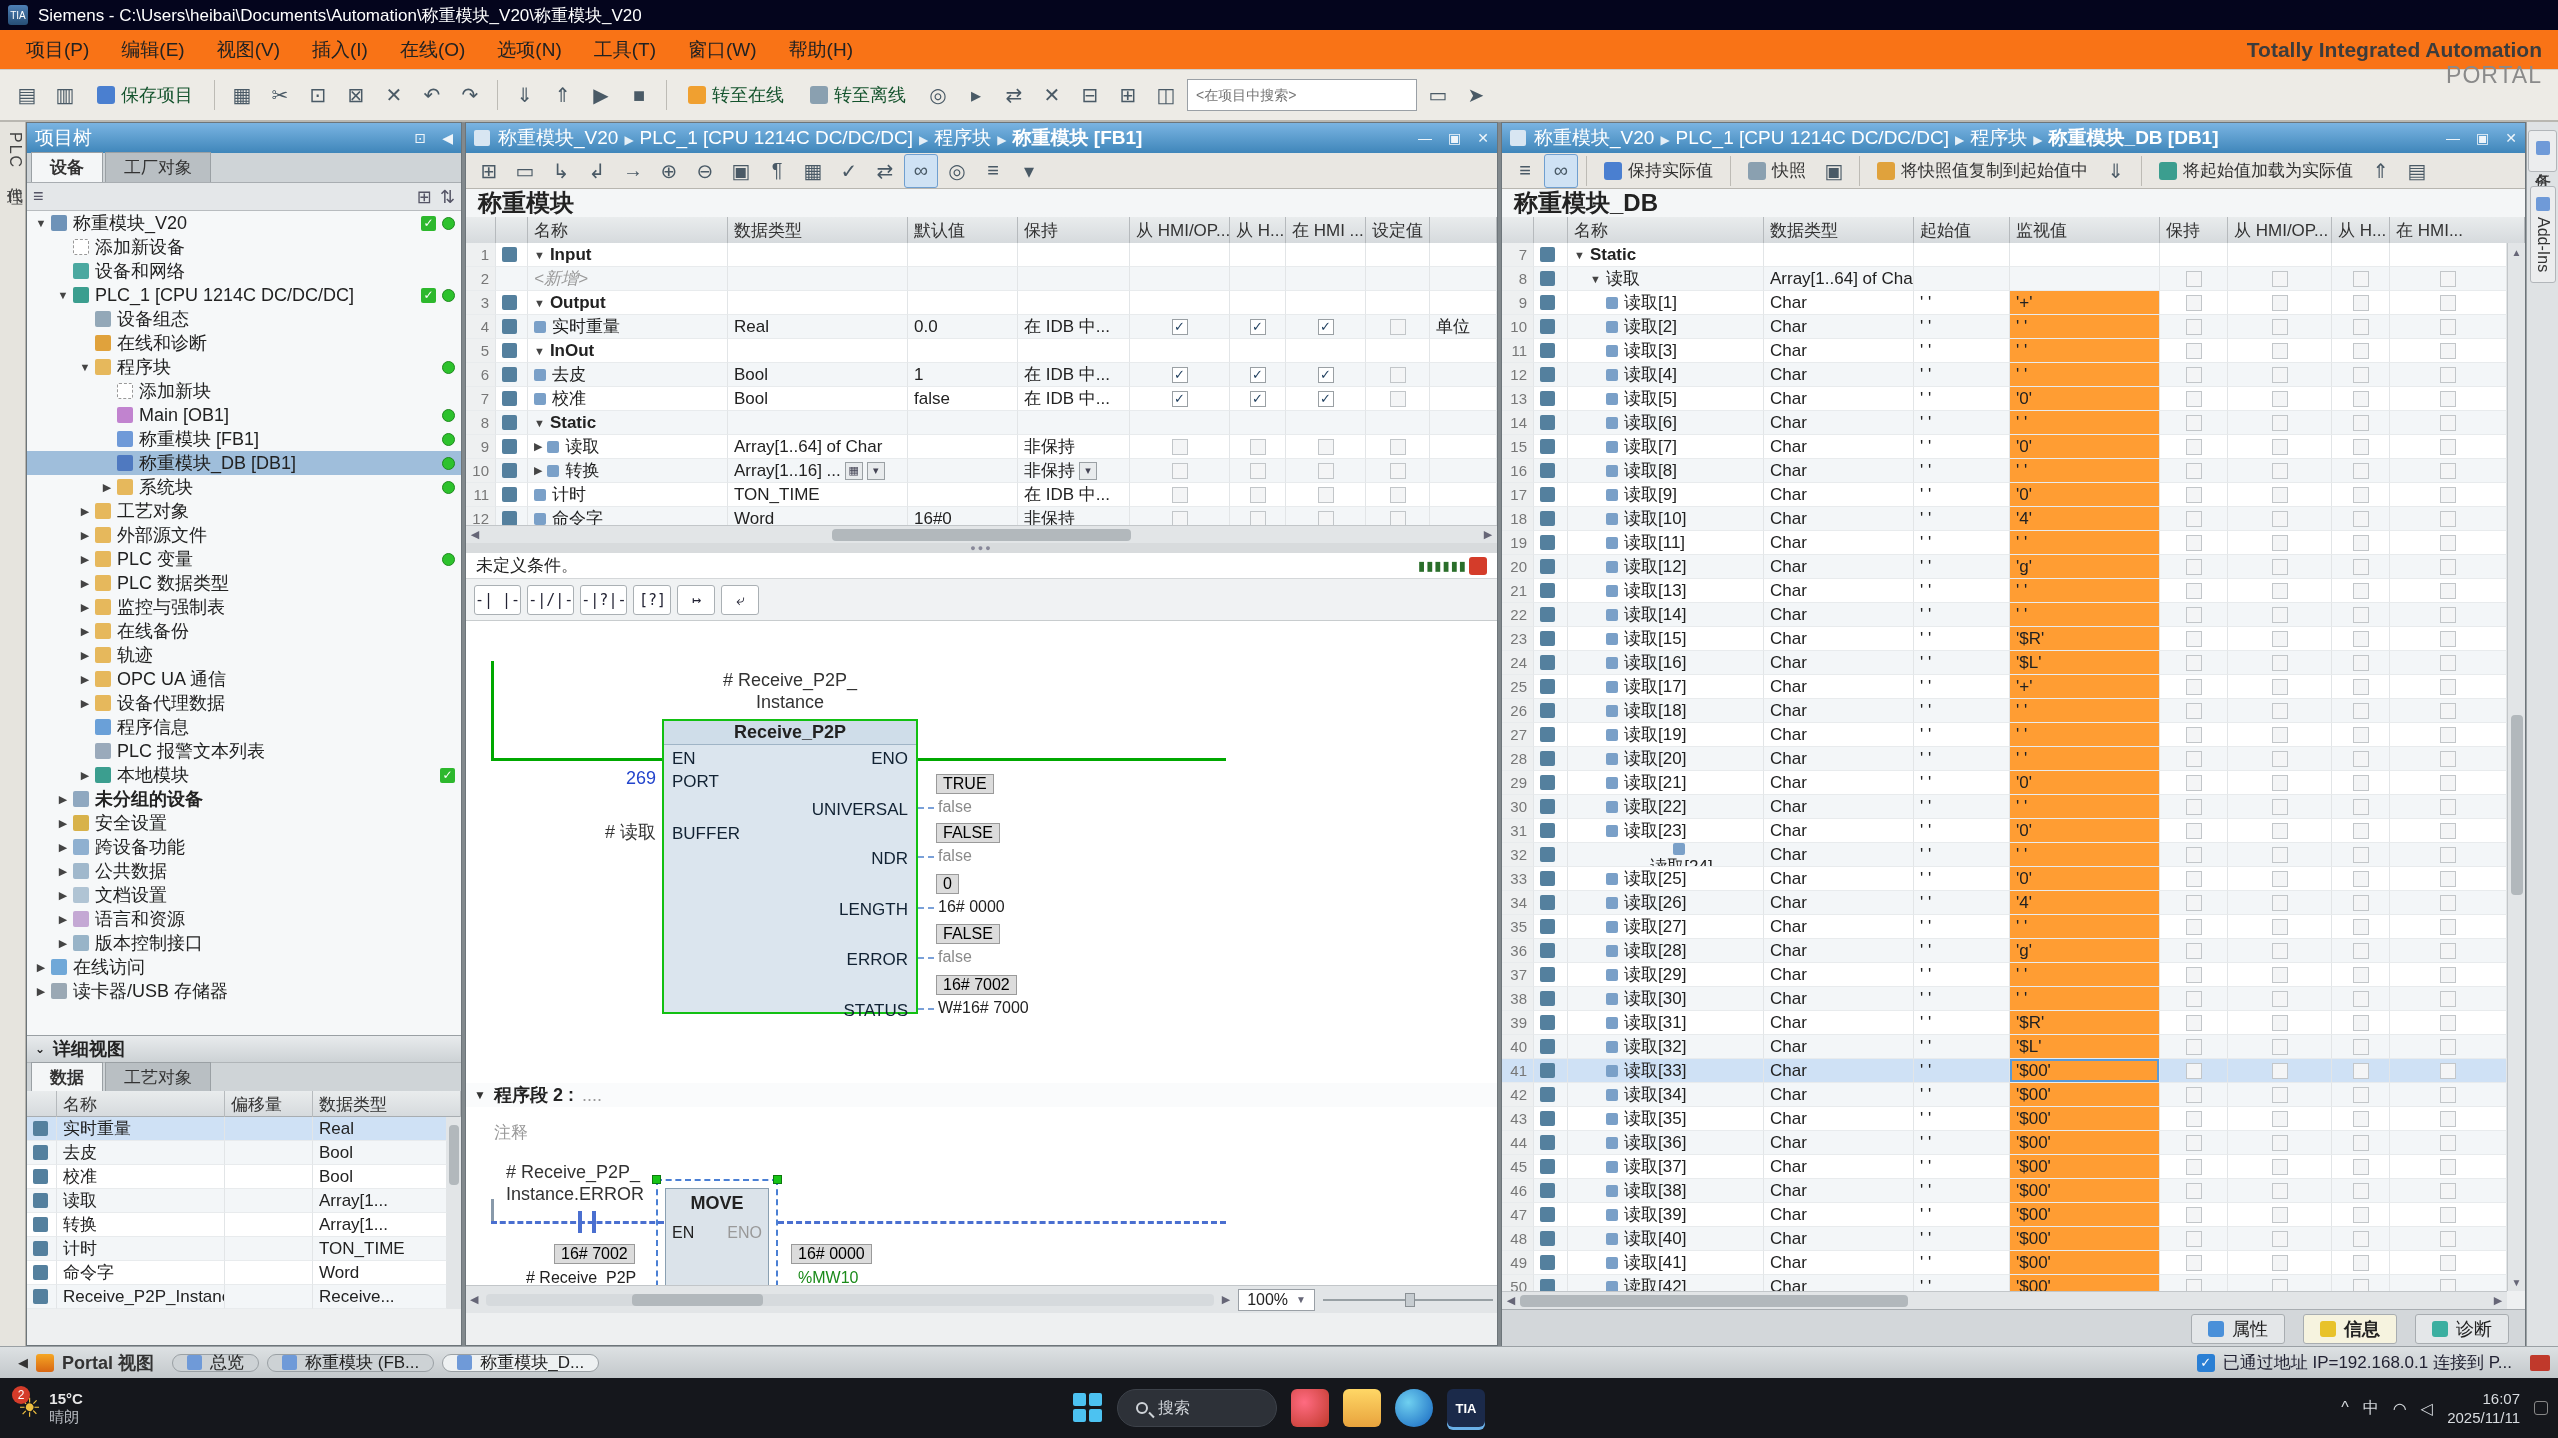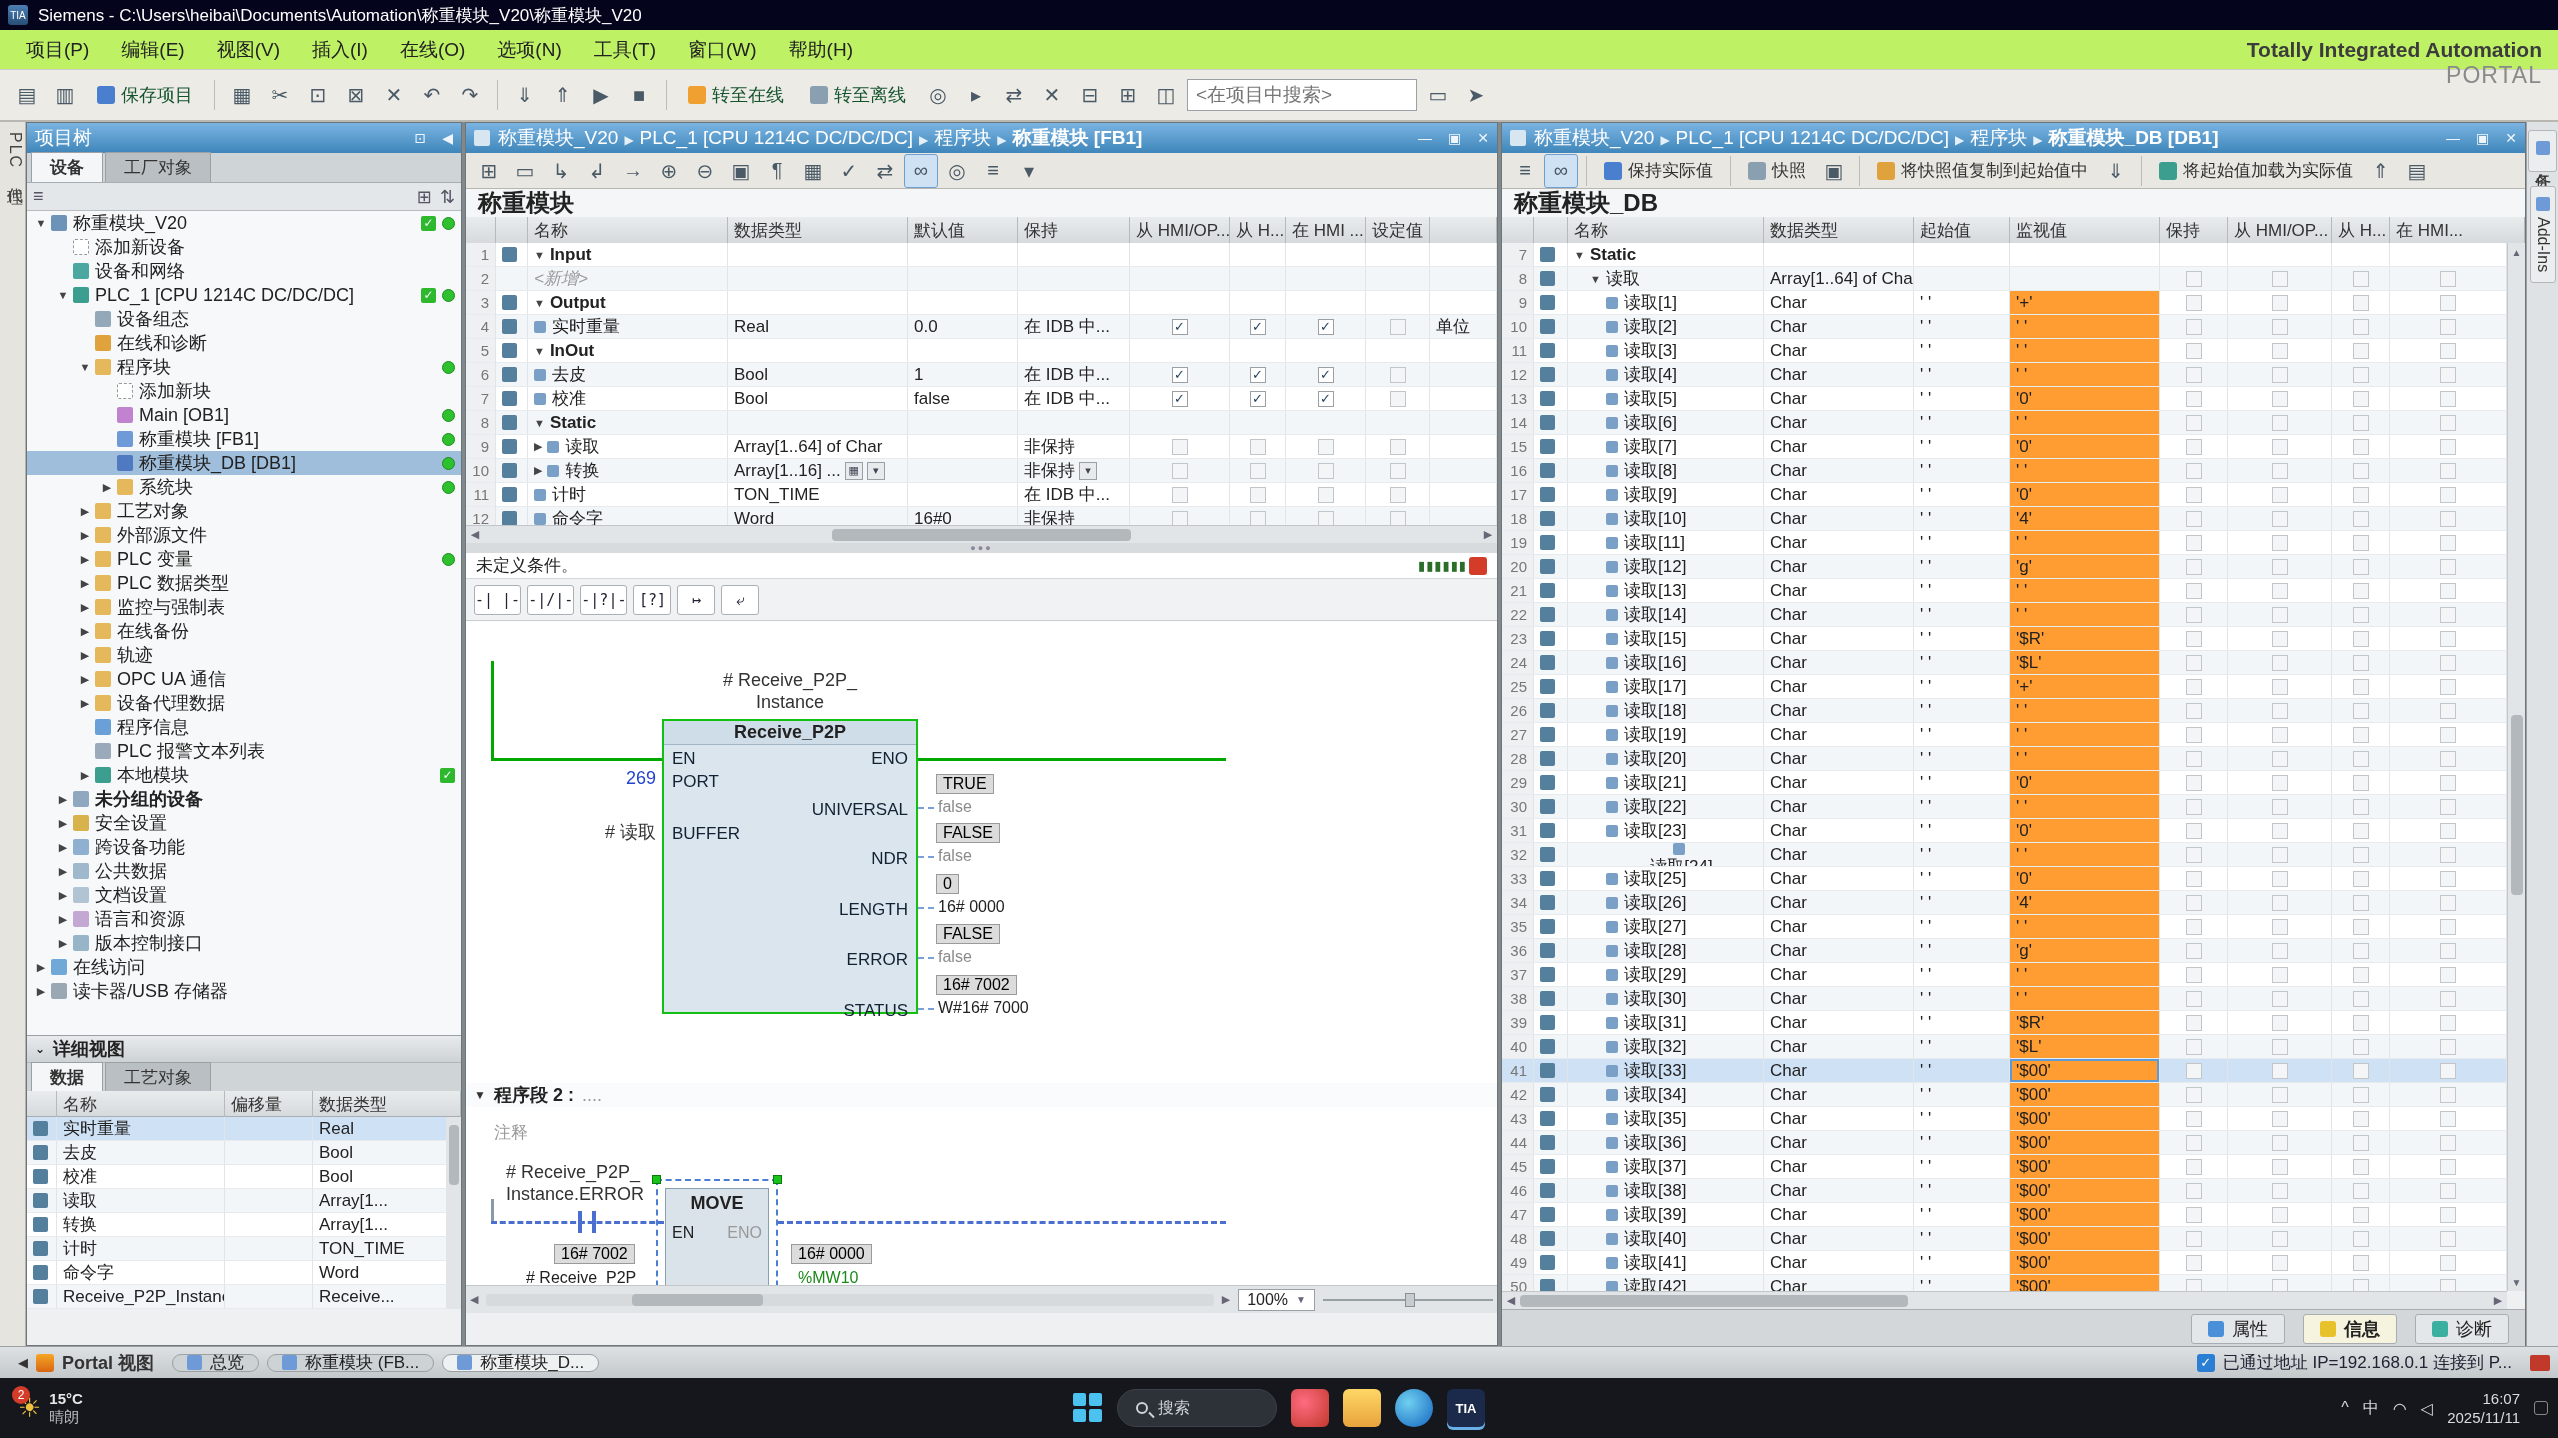--- a/index.html
+++ b/index.html
@@ -4,35 +4,35 @@
 <style>
   html,body{margin:0;padding:0;background:#555;}
   *{box-sizing:border-box;}
   .screen{position:relative;width:2558px;height:1438px;overflow:hidden;background:#82898d;
     font-family:"Liberation Sans","DejaVu Sans",sans-serif;font-size:18px;color:#222;}
   
   .titlebar{position:absolute;left:0;top:0;width:100%;height:30px;background:#04051d;color:#fff;
     display:flex;align-items:center;padding:0 8px;font-size:17px;}
   .appicon{width:20px;height:20px;background:linear-gradient(#4d7fb5,#274e75);border-radius:3px;margin-right:10px;
     color:#fff;font-size:10px;display:flex;align-items:center;justify-content:center;}
-  .menubar{position:absolute;left:0;top:30px;width:100%;height:40px;background:#bef264;border-bottom:1px solid #d0cec8;
+  .menubar{position:absolute;left:0;top:30px;width:100%;height:40px;background:#f97316;border-bottom:1px solid #d0cec8;
     display:flex;align-items:center;padding-left:10px;}
   .menu-item{padding:6px 16px;font-size:19px;color:#222;cursor:default;}
   .brand{position:absolute;right:16px;top:38px;text-align:right;z-index:5;}
   .brand .l1{font-size:21px;font-weight:bold;color:#3c3c3c;}
   .brand .l2{font-size:23px;color:#8a8a8a;letter-spacing:1px;}
   .toolbar{position:absolute;left:0;top:70px;width:100%;height:52px;background:#edebe6;border-bottom:2px solid #b9b7b1;
     display:flex;align-items:center;padding-left:10px;gap:4px;}
   .tbi{display:inline-flex;width:34px;height:34px;align-items:center;justify-content:center;border:1px solid transparent;
     border-radius:3px;font-size:20px;color:#4a5a66;}
   .tbi.pressed{background:#cfe2f4;border:1px solid #6f9fd0;}
   .tbtn{display:inline-flex;align-items:center;gap:6px;height:34px;padding:0 10px;border:1px solid transparent;border-radius:3px;font-size:18px;color:#14532d;}
   .tbg{width:18px;height:18px;border-radius:3px;display:inline-block;}
   .tsep{width:1px;height:30px;background:#bdbbb5;margin:0 6px;display:inline-block;}
-  .tsearch{height:32px;width:230px;border:1px solid #9aa0a6;background:#fff;font-size:19px;color:#777;padding:0 8px;
+  .tsearch{height:32px;width:230px;border:1px solid #9aa0a6;background:#fff;font-size:14px;color:#777;padding:0 8px;
     font-family:inherit;}
   
   .main{position:absolute;left:0;top:122px;width:2558px;height:1224px;background:#82898d;}
   .panel{position:absolute;top:0;height:1224px;background:#eef0f1;border:1px solid #6d757a;}
   .left-strip{position:absolute;left:0;top:0;width:26px;height:1224px;background:#e6e4de;border-right:1px solid #b5b3ad;}
   .vtext{writing-mode:vertical-rl;font-size:16px;color:#444;margin:10px 0 0 4px;letter-spacing:2px;}
   .right-strip{position:absolute;left:2526px;top:0;width:32px;height:1224px;background:#dfe2e4;border-left:1px solid #9aa0a4;
     display:flex;flex-direction:column;align-items:center;padding-top:8px;gap:14px;}
   .side-tab{writing-mode:vertical-rl;background:#ecedee;border:1px solid #b2b6ba;border-radius:3px;padding:10px 3px;
     font-size:16px;color:#333;display:flex;align-items:center;gap:6px;}

